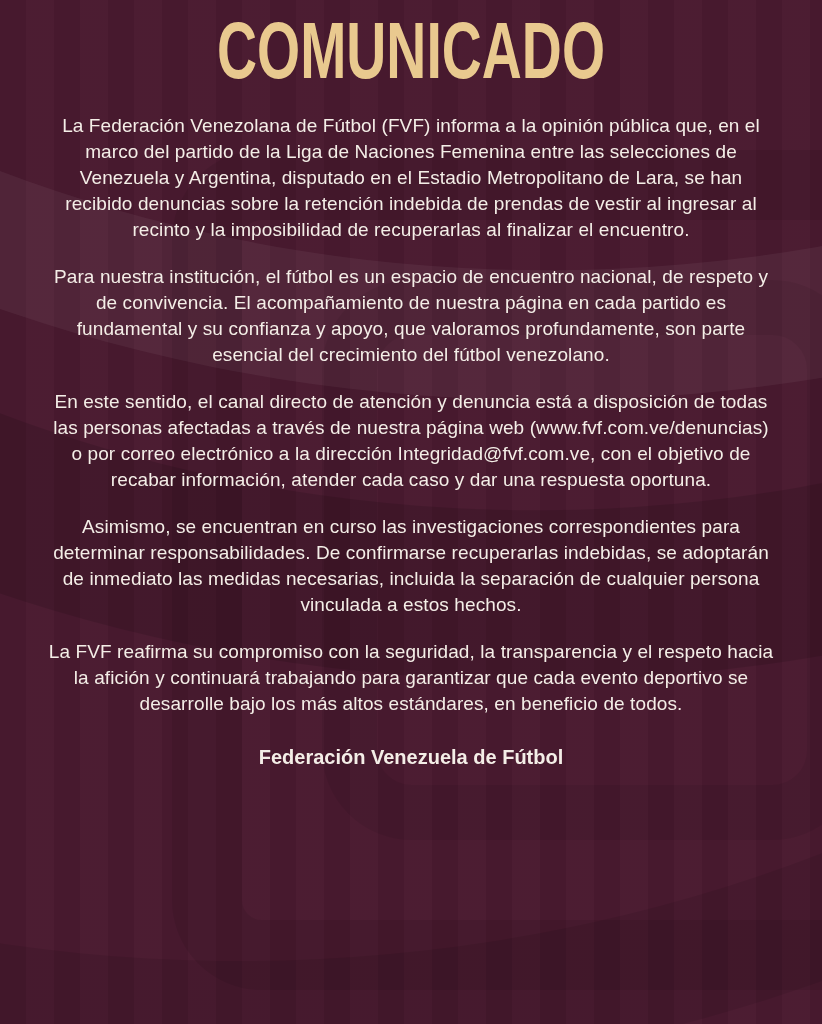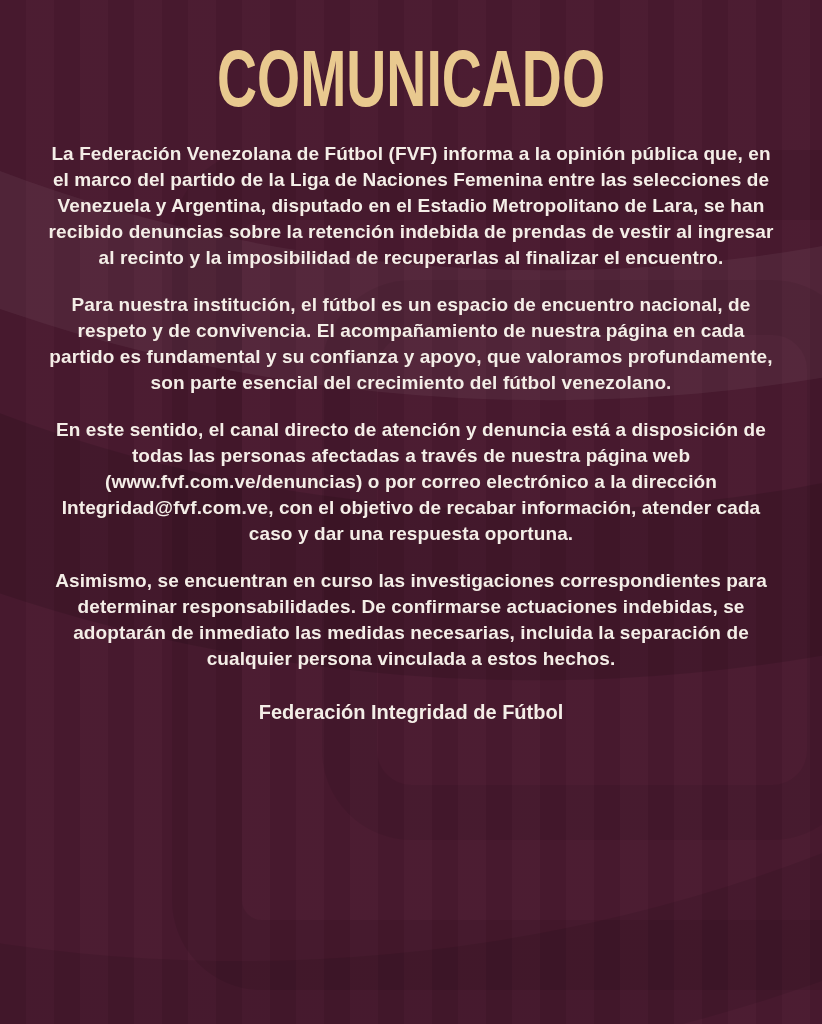--- a/index.html
+++ b/index.html
@@ -59,40 +59,40 @@
     right: -40px; top: 280px;
     width: 430px; height: 450px;
     border: 55px solid rgba(0,0,0,0.06);
   }
   
   .content {
     position: relative;
     z-index: 2;
     height: 100%;
     box-sizing: border-box;
-    padding-top: 34px;
+    padding-top: 6px;
   }
   .title {
     margin: 0 0 18px 0;
     text-align: center;
     color: #e9c98f;
     font-size: 77px;
     font-weight: 800;
     letter-spacing: 0px;
     transform: scaleX(0.72) scaleY(1.04);
     transform-origin: 50% 50%;
     white-space: nowrap;
   }
   .statement {
     width: 730px;
     margin: 0 auto;
     text-align: center;
     color: #f4eee7;
     font-size: 19px;
-    font-weight: 700;
+    font-weight: 400;
     line-height: 26px;
     letter-spacing: 0.1px;
   }
   .statement p {
     margin: 0 0 21px 0;
   }
   .signature {
     margin-top: 29px;
     text-align: center;
     color: #f4eee7;
@@ -112,19 +112,20 @@
   <div class="bg-layer frame frame-outer"></div>
   <div class="bg-layer frame frame-inner"></div>
 
   <div class="content">
     <h1 class="title">COMUNICADO</h1>
 
     <div class="statement">
       <p>La Federación Venezolana de Fútbol (FVF) informa a la opinión pública que, en el marco del partido de la Liga de Naciones Femenina entre las selecciones de Venezuela y Argentina, disputado en el Estadio Metropolitano de Lara, se han recibido denuncias sobre la retención indebida de prendas de vestir al ingresar al recinto y la imposibilidad de recuperarlas al finalizar el encuentro.</p>
       <p>Para nuestra institución, el fútbol es un espacio de encuentro nacional, de respeto y de convivencia. El acompañamiento de nuestra página en cada partido es fundamental y su confianza y apoyo, que valoramos profundamente, son parte esencial del crecimiento del fútbol venezolano.</p>
       <p>En este sentido, el canal directo de atención y denuncia está a disposición de todas las personas afectadas a través de nuestra página web (www.fvf.com.ve/denuncias) o por correo electrónico a la dirección Integridad@fvf.com.ve, con el objetivo de recabar información, atender cada caso y dar una respuesta oportuna.</p>
-      <p>Asimismo, se encuentran en curso las investigaciones correspondientes para determinar responsabilidades. De confirmarse actuaciones indebidas, se adoptarán de inmediato las medidas necesarias, incluida la separación de cualquier persona vinculada a estos hechos.</p>
+      <p>Asimismo, se encuentran en curso las investigaciones correspondientes para determinar responsabilidades. De confirmarse recuperarlas indebidas, se adoptarán de inmediato las medidas necesarias, incluida la separación de cualquier persona vinculada a estos hechos.</p>
+      <p>La FVF reafirma su compromiso con la seguridad, la transparencia y el respeto hacia la afición y continuará trabajando para garantizar que cada evento deportivo se desarrolle bajo los más altos estándares, en beneficio de todos.</p>
     </div>
 
-    <div class="signature">Federación Integridad de Fútbol</div>
+    <div class="signature">Federación Venezuela de Fútbol</div>
   </div>
 
 </div>
 
 </body></html>

